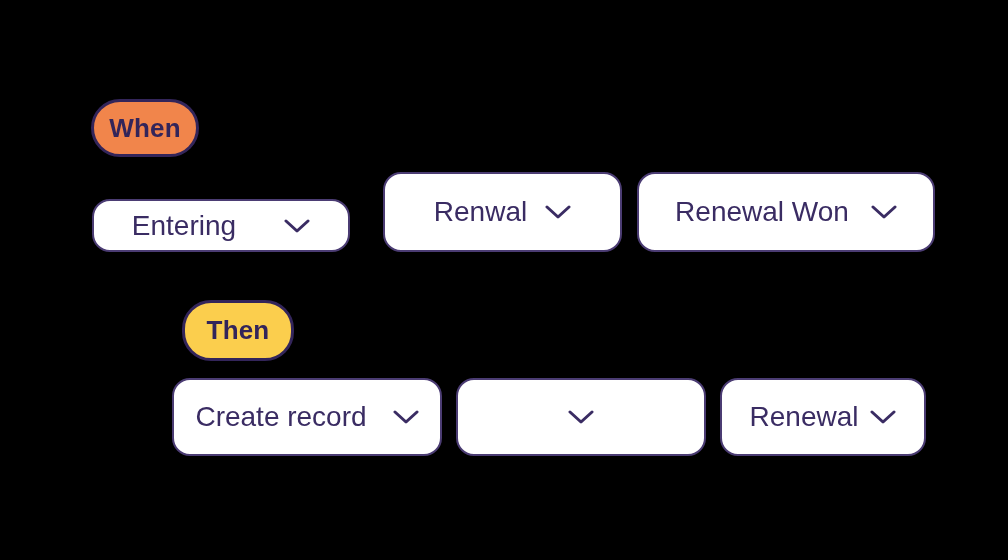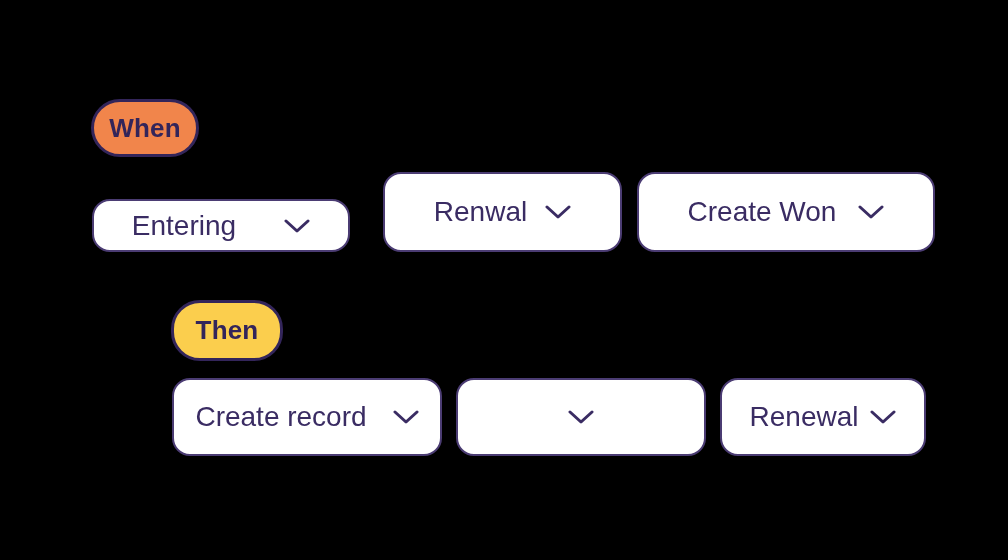--- a/index.html
+++ b/index.html
@@ -34,21 +34,21 @@
     font-size: 26px;
     font-weight: 700;
     letter-spacing: 0.2px;
   }
   .badge.when {
     left: 91px; top: 99px;
     width: 108px; height: 58px;
     background: var(--when-badge-bg);
   }
   .badge.then {
-    left: 171px; top: 300px;
+    left: 182px; top: 300px;
     width: 112px; height: 61px;
     background: var(--then-badge-bg);
   }
   .row {
     position: absolute;
     display: flex;
   }
   .row.when-row { left: 92px; top: 172px; gap: 15px; height: 80px; }
   .row.then-row { left: 172px; top: 378px; gap: 14px; height: 78px; }
   .dropdown {
@@ -97,21 +97,21 @@
     </div>
     <div class="dropdown">
       <span>Renwal</span>
       <span class="chevron">
         <svg width="26" height="14" viewBox="0 0 26 14" fill="none" xmlns="http://www.w3.org/2000/svg">
           <path d="M2 2 L13 12 L24 2" stroke="currentColor" stroke-width="3" stroke-linecap="round" stroke-linejoin="round"></path>
         </svg>
       </span>
     </div>
     <div class="dropdown">
-      <span>Create Won</span>
+      <span>Renewal Won</span>
       <span class="chevron">
         <svg width="26" height="14" viewBox="0 0 26 14" fill="none" xmlns="http://www.w3.org/2000/svg">
           <path d="M2 2 L13 12 L24 2" stroke="currentColor" stroke-width="3" stroke-linecap="round" stroke-linejoin="round"></path>
         </svg>
       </span>
     </div>
   </div>
 
   <div class="badge then">
     <span>Then</span>

